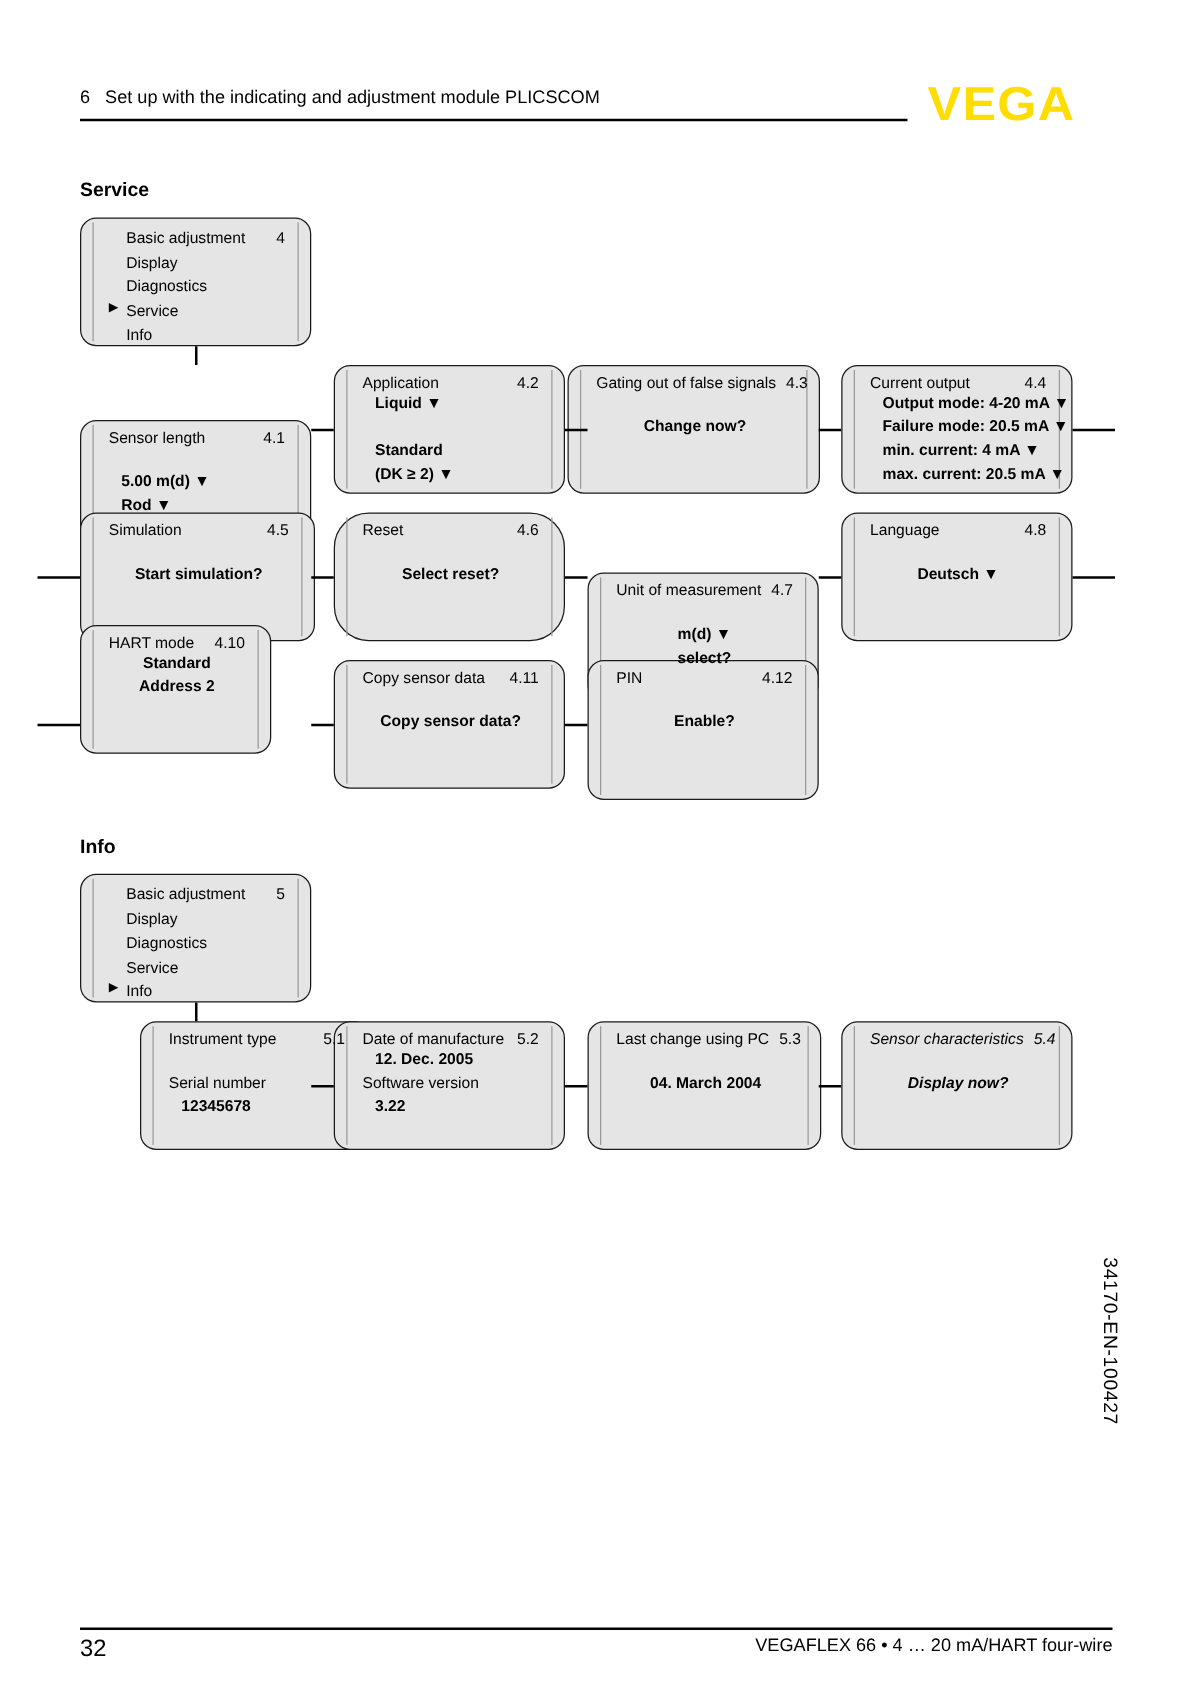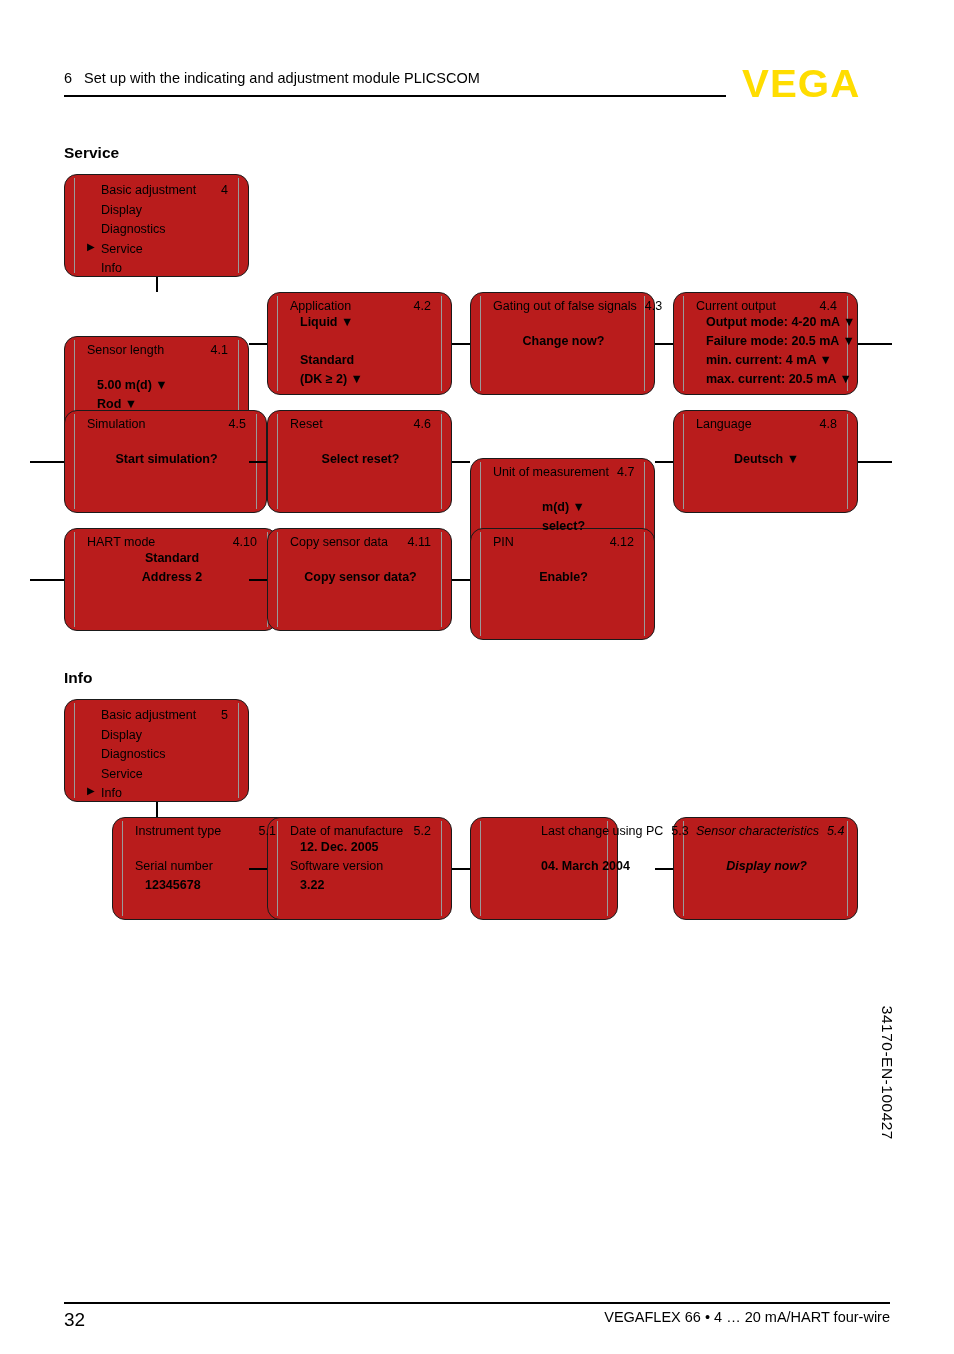--- a/index.html
+++ b/index.html
@@ -61,21 +61,21 @@
     font-size: 15.5px;
     font-weight: bold;
     color: #000;
   }
   #heading-service { left: 64px; top: 144px; }
   #heading-info    { left: 64px; top: 669px; }
 
   
   .flow-box {
     position: absolute;
-    background: #b91c1c;
+    background: #e5e5e5;
     border: 1.6px solid #1a1a1a;
     border-radius: 13px;
     box-sizing: border-box;
   }
   
   .flow-box::before,
   .flow-box::after {
     content: "";
     position: absolute;
     top: 3px;
@@ -233,21 +233,21 @@
         <div class="box-head">
           <span>Application</span>
           <span class="box-num">4.2</span>
         </div>
         <div class="box-line bold indent">Liquid ▼</div>
         <div class="box-line spacer">&nbsp;</div>
         <div class="box-line bold indent">Standard</div>
         <div class="box-line bold indent">(DK ≥ 2) ▼</div>
       </div>
     </div>
-    <div class="flow-box" style="left: 470px; top: 292px; width: 185px; height: 103px;">
+    <div class="flow-box" style="left: 454px; top: 292px; width: 202px; height: 103px;">
       <div class="box-inner">
         <div class="box-head">
           <span>Gating out of false signals</span>
           <span class="box-num">4.3</span>
         </div>
         <div class="box-line spacer">&nbsp;</div>
         <div class="box-line bold center">Change now?</div>
       </div>
     </div>
     <div class="flow-box" style="left: 673px; top: 292px; width: 185px; height: 103px;">
@@ -255,31 +255,31 @@
         <div class="box-head">
           <span>Current output</span>
           <span class="box-num">4.4</span>
         </div>
         <div class="box-line bold indent">Output mode: 4-20 mA ▼</div>
         <div class="box-line bold indent">Failure mode: 20.5 mA ▼</div>
         <div class="box-line bold indent">min. current: 4 mA ▼</div>
         <div class="box-line bold indent">max. current: 20.5 mA ▼</div>
       </div>
     </div>
-    <div class="flow-box" style="left: 64px; top: 410px; width: 203px; height: 103px;">
+    <div class="flow-box" style="left: 64px; top: 410px; width: 188px; height: 103px;">
       <div class="box-inner">
         <div class="box-head">
           <span>Simulation</span>
           <span class="box-num">4.5</span>
         </div>
         <div class="box-line spacer">&nbsp;</div>
         <div class="box-line bold center">Start simulation?</div>
       </div>
     </div>
-    <div class="flow-box" style="left: 267px; top: 410px; width: 185px; height: 103px;">
+    <div class="flow-box" style="left: 267px; top: 410px; width: 185px; height: 103px; border-radius: 28px;">
       <div class="box-inner">
         <div class="box-head">
           <span>Reset</span>
           <span class="box-num">4.6</span>
         </div>
         <div class="box-line spacer">&nbsp;</div>
         <div class="box-line bold center">Select reset?</div>
       </div>
     </div>
     <div class="flow-box" style="left: 470px; top: 410px; width: 185px; height: 103px; margin-top: 48px;">
@@ -296,21 +296,21 @@
     <div class="flow-box" style="left: 673px; top: 410px; width: 185px; height: 103px;">
       <div class="box-inner">
         <div class="box-head">
           <span>Language</span>
           <span class="box-num">4.8</span>
         </div>
         <div class="box-line spacer">&nbsp;</div>
         <div class="box-line bold center">Deutsch ▼</div>
       </div>
     </div>
-    <div class="flow-box" style="left: 64px; top: 528px; width: 214px; height: 103px;">
+    <div class="flow-box" style="left: 64px; top: 500px; width: 153px; height: 103px;">
       <div class="box-inner">
         <div class="box-head">
           <span>HART mode</span>
           <span class="box-num">4.10</span>
         </div>
         <div class="box-line bold center">Standard</div>
         <div class="box-line bold center">Address 2</div>
       </div>
     </div>
     <div class="flow-box" style="left: 267px; top: 528px; width: 185px; height: 103px;">
@@ -386,21 +386,21 @@
       <div class="box-inner">
         <div class="box-head">
           <span>Date of manufacture</span>
           <span class="box-num">5.2</span>
         </div>
         <div class="box-line bold indent">12. Dec. 2005</div>
         <div class="box-line">Software version</div>
         <div class="box-line bold indent">3.22</div>
       </div>
     </div>
-    <div class="flow-box" style="left: 470px; top: 817px; width: 148px; height: 103px; padding-left: 48px;">
+    <div class="flow-box" style="left: 470px; top: 817px; width: 187px; height: 103px;">
       <div class="box-inner">
         <div class="box-head">
           <span>Last change using PC</span>
           <span class="box-num">5.3</span>
         </div>
         <div class="box-line spacer">&nbsp;</div>
         <div class="box-line bold center">04. March 2004</div>
       </div>
     </div>
     <div class="flow-box" style="left: 673px; top: 817px; width: 185px; height: 103px; font-style: italic;">

